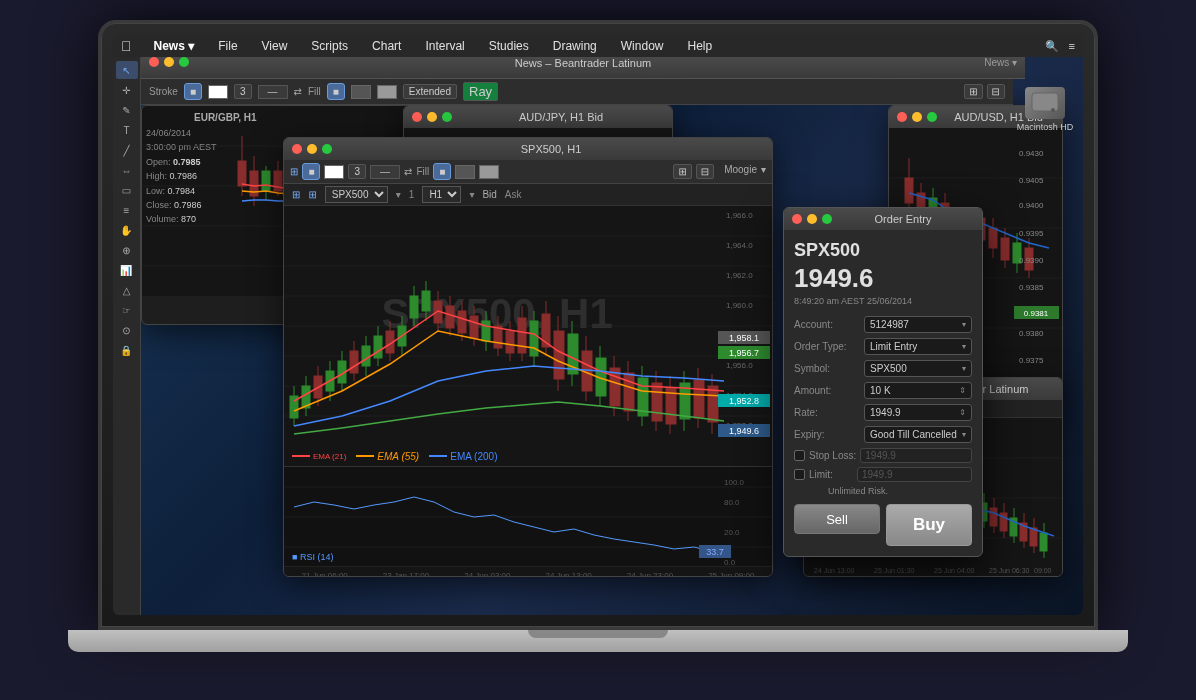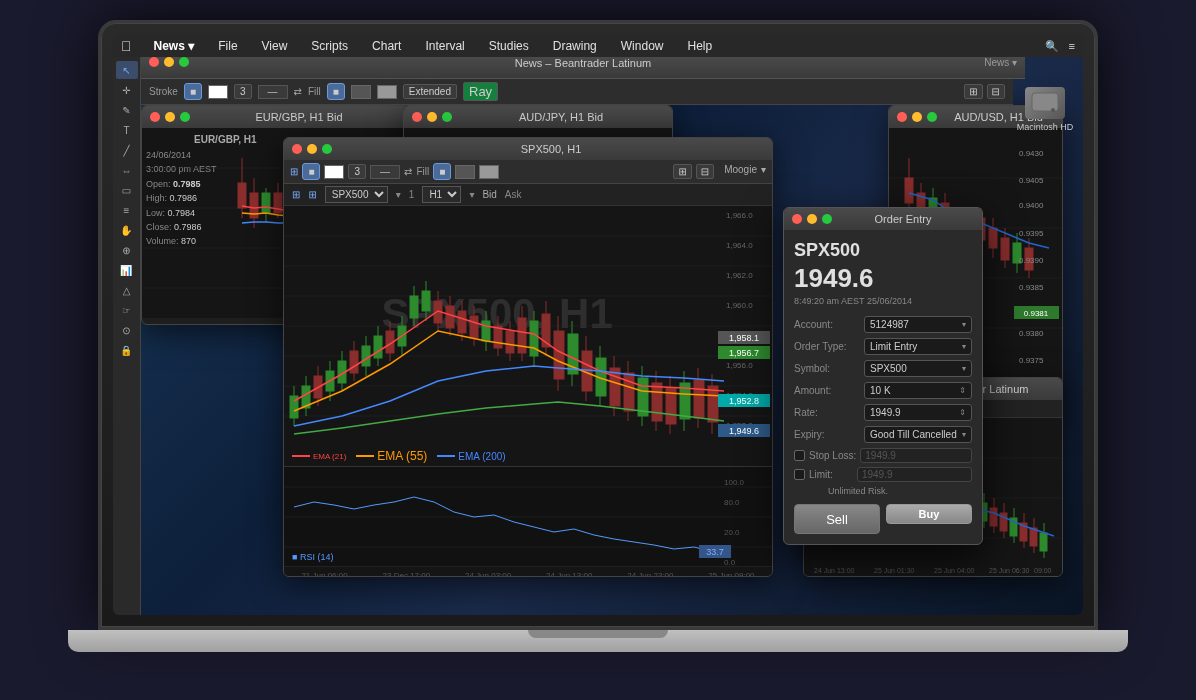--- a/index.html
+++ b/index.html
@@ -343,26 +343,26 @@
       font-size: 13px;
       font-weight: normal;
       cursor: pointer;
       display: flex;
       align-items: center;
       justify-content: center;
     }
 
     .btn-buy {
       flex: 1;
-      height: 20px;
+      height: 42px;
       background: linear-gradient(180deg, #aaa 0%, #888 100%);
       border: 1px solid #999;
       border-radius: 4px;
       color: #fff;
-      font-size: 11px;
+      font-size: 17px;
       font-weight: bold;
       cursor: pointer;
       display: flex;
       align-items: center;
       justify-content: center;
     }
 
     
     .chart-info {
       position: absolute;
@@ -547,28 +547,20 @@
           <div class="hd-icon">
             <svg width="30" height="24" viewBox="0 0 30 24">
               <rect x="2" y="2" width="26" height="18" rx="3" fill="#888" stroke="#666"></rect>
               <circle cx="23" cy="19" r="2" fill="#555"></circle>
             </svg>
           </div>
           <span>Macintosh HD</span>
         </div>
 
         <div class="chart-window chart-eurgbp" style="top:48px;">
-          <div class="window-titlebar">
-            <div class="window-dots">
-              <div class="window-dot dot-red"></div>
-              <div class="window-dot dot-yellow"></div>
-              <div class="window-dot dot-green"></div>
-            </div>
-            <div class="window-title">EUR/GBP, H1 Bid</div>
-          </div>
           <div class="chart-body" style="height:190px;">
             <div class="chart-info">
               <div style="color:#aaa;font-size:10px;font-weight:bold;padding-left:48px;">EUR/GBP, H1</div>
               <div style="color:#888;font-size:9px;">24/06/2014</div>
               <div style="color:#888;font-size:9px;">3:00:00 pm AEST</div>
               <div style="color:#888;font-size:9px;">Open: <span style="color:#ccc;font-weight:bold;">0.7985</span></div>
               <div style="color:#888;font-size:9px;">High: <span style="color:#ccc;">0.7986</span></div>
               <div style="color:#888;font-size:9px;">Low: <span style="color:#ccc;">0.7984</span></div>
               <div style="color:#888;font-size:9px;">Close: <span style="color:#ccc;">0.7986</span></div>
               <div style="color:#888;font-size:9px;">Volume: <span style="color:#ccc;">870</span></div>
@@ -896,21 +888,21 @@
             </svg>
           </div>
 
           <div style="position:relative;height:20px;background:#151515;display:flex;align-items:center;padding:0 8px;gap:10px;">
             <div style="display:flex;align-items:center;gap:3px;">
               <div style="width:18px;height:2px;background:#ff4444;"></div>
               <span style="font-size:8px;color:#ff4444;">EMA (21)</span>
             </div>
             <div style="display:flex;align-items:center;gap:3px;">
               <div style="width:18px;height:2px;background:#ff9900;"></div>
-              <span style="font-size:12px;color:#ff9900;">EMA (55)</span>
+              <span style="font-size:10px;color:#ff9900;font-style:italic;">EMA (55)</span>
             </div>
             <div style="display:flex;align-items:center;gap:3px;">
               <div style="width:18px;height:2px;background:#4488ff;"></div>
               <span style="font-size:10px;color:#4488ff;">EMA (200)</span>
             </div>
           </div>
 
           <div style="position:relative;height:100px;background:#111;border-top:1px solid #333;">
             <svg width="490" height="100" style="position:absolute;top:0;left:0;">
               <line x1="0" y1="20" x2="490" y2="20" stroke="#2a2a2a" stroke-width="0.5"></line>
@@ -924,21 +916,21 @@
               <polyline points="10,40 30,35 50,38 70,42 90,38 110,35 130,30 150,35 170,45 190,50 210,48 230,55 250,60 270,65 290,62 310,68 330,72 350,75 370,78 390,82 410,80 430,85" class="rsi-line"></polyline>
 
               <rect x="415" y="78" width="32" height="13" fill="#335588"></rect>
               <text x="431" y="88" font-size="9" fill="#88aaff" text-anchor="middle">33.7</text>
             </svg>
             <div style="position:absolute;bottom:4px;left:8px;font-size:9px;color:#5599ff;">■ RSI (14)</div>
           </div>
 
           <div style="height:18px;background:#151515;border-top:1px solid #222;display:flex;align-items:center;justify-content:space-around;font-size:8px;color:#555;">
             <span>21 Jun 06:00</span>
-            <span>23 Dec 17:00</span>
+            <span>23 Jan 17:00</span>
             <span>24 Jun 03:00</span>
             <span>24 Jun 13:00</span>
             <span>24 Jun 23:00</span>
             <span>25 Jun 09:00</span>
           </div>
         </div>
 
         <div class="chart-window" style="right:20px;top:320px;width:260px;height:200px;z-index:4;">
           <div class="window-titlebar">
             <div class="window-dots">

